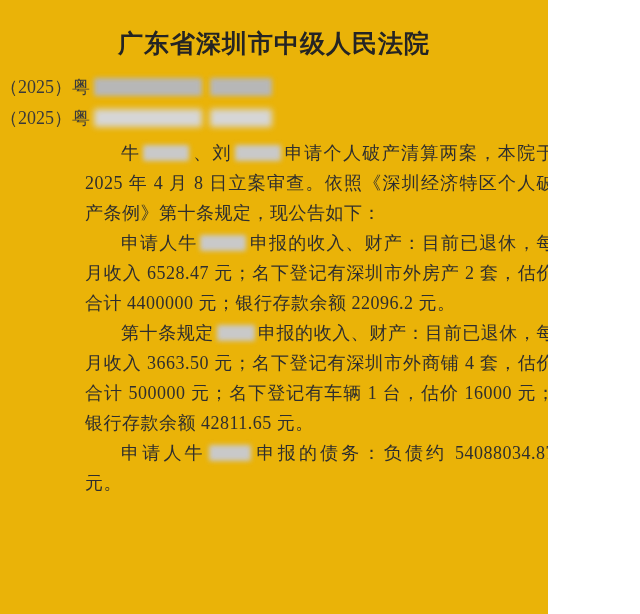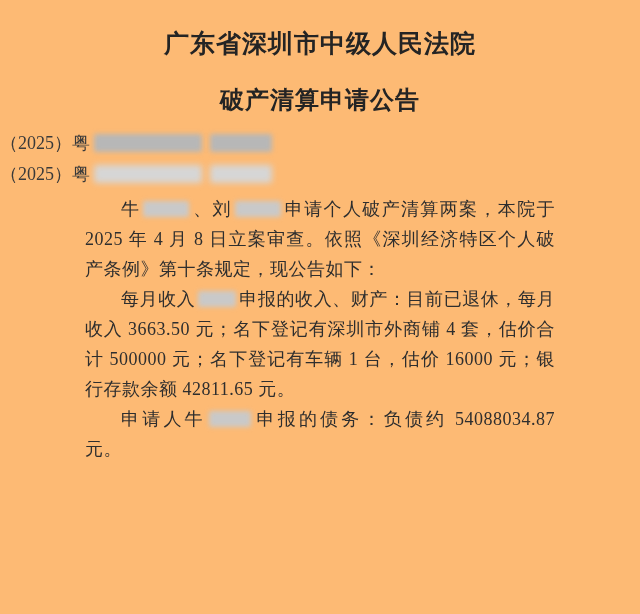--- a/index.html
+++ b/index.html
@@ -2,23 +2,23 @@
 <html><head>
 <meta charset="utf-8">
 <style>
   html, body {
     margin: 0;
     padding: 0;
     background: #ffffff;
   }
   .page {
     position: relative;
-    width: 640px;
+    width: 548px;
     height: 614px;
-    background: #fdba74;
+    background: #eab308;
     font-family: "Liberation Serif", "DejaVu Serif", serif;
     color: #2e2e2e;
     overflow: hidden;
   }
   .court-title {
     margin: 28px 0 0 0;
     font-size: 25px;
     line-height: 32px;
     font-weight: bold;
     text-align: center;
@@ -80,36 +80,36 @@
   .case-redact.dark  { background: #b7b7b7; }
   .case-redact.light { background: #d6d6d6; filter: blur(3px); }
 </style>
 </head>
 <body>
 
 <div class="page">
 
   <h1 class="court-title">广东省深圳市中级人民法院</h1>
 
-  <h2 class="doc-title">破产清算申请公告</h2>
 
   <div class="case-lines">
     <div class="case-line">
       <span>（2025）粤</span><span class="redact case-redact dark w108"></span><span class="redact case-redact dark w62"></span>
     </div>
     <div class="case-line">
       <span>（2025）粤</span><span class="redact case-redact light w108"></span><span class="redact case-redact light w62"></span>
     </div>
   </div>
 
   <div class="body-text">
 
     <p class="para"><span>牛</span><span class="redact w46"></span><span>、刘</span><span class="redact w46"></span><span>申请个人破产清算两案，本院于 2025 年 4 月 8 日立案审查。依照《深圳经济特区个人破产条例》第十条规定，现公告如下：</span></p>
 
 
 
+    <p class="para"><span>申请人牛</span><span class="redact w46"></span><span>申报的收入、财产：目前已退休，每月收入 6528.47 元；名下登记有深圳市外房产 2 套，估价合计 4400000 元；银行存款余额 22096.2 元。</span></p>
 
-    <p class="para"><span>每月收入</span><span class="redact w38"></span><span>申报的收入、财产：目前已退休，每月收入 3663.50 元；名下登记有深圳市外商铺 4 套，估价合计 500000 元；名下登记有车辆 1 台，估价 16000 元；银行存款余额 42811.65 元。</span></p>
+    <p class="para"><span>第十条规定</span><span class="redact w38"></span><span>申报的收入、财产：目前已退休，每月收入 3663.50 元；名下登记有深圳市外商铺 4 套，估价合计 500000 元；名下登记有车辆 1 台，估价 16000 元；银行存款余额 42811.65 元。</span></p>
 
     <p class="para"><span>申请人牛</span><span class="redact w42"></span><span>申报的债务：负债约 54088034.87 元。</span></p>
 
   </div>
 </div>
 
 </body></html>

